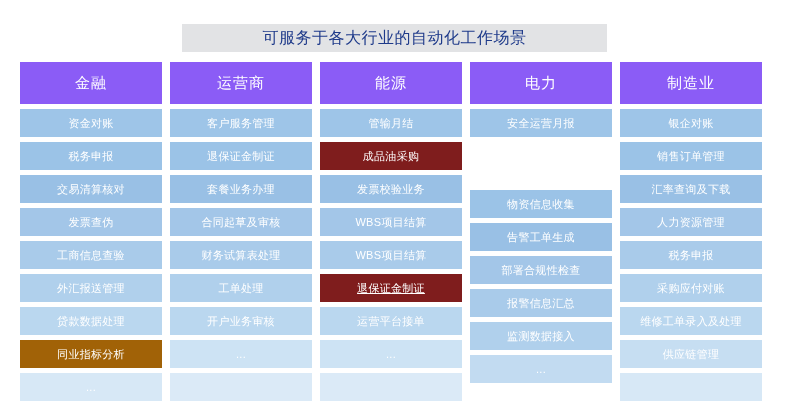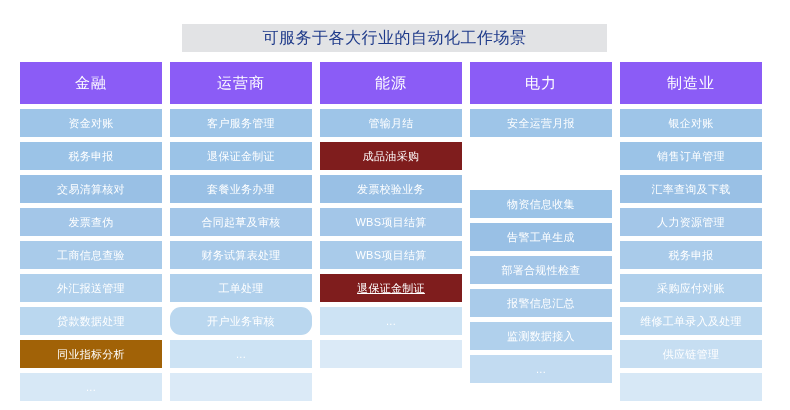--- a/index.html
+++ b/index.html
@@ -100,32 +100,33 @@
         <div class="cell more" style="background: rgb(215, 232, 246);">...</div>
       </div>
       <div class="column">
         <div class="col-header">运营商</div>
         <div class="cell" style="background: rgb(158, 197, 232);">客户服务管理</div>
         <div class="cell" style="background: rgb(155, 195, 231);">退保证金制证</div>
         <div class="cell" style="background: rgb(153, 192, 229);">套餐业务办理</div>
         <div class="cell" style="background: rgb(163, 198, 232);">合同起草及审核</div>
         <div class="cell" style="background: rgb(169, 203, 234);">财务试算表处理</div>
         <div class="cell" style="background: rgb(176, 208, 236);">工单处理</div>
-        <div class="cell" style="background: rgb(186, 215, 239); border-radius: 11px;">开户业务审核</div>
+        <div class="cell" style="background: rgb(186, 215, 239);">开户业务审核</div>
         <div class="cell more" style="background: rgb(205, 227, 244);">...</div>
         <div class="cell blank" style="background: rgb(219, 234, 247);"></div>
       </div>
       <div class="column">
         <div class="col-header">能源</div>
         <div class="cell" style="background: rgb(158, 197, 232);">管输月结</div>
         <div class="cell" style="background: #7f1d1d;">成品油采购</div>
         <div class="cell" style="background: rgb(153, 192, 229);">发票校验业务</div>
         <div class="cell" style="background: rgb(163, 198, 232);">WBS项目结算</div>
         <div class="cell" style="background: rgb(169, 203, 234);">WBS项目结算</div>
         <div class="cell" style="background: #7f1d1d; text-decoration: underline;">退保证金制证</div>
+        <div class="cell" style="background: rgb(186, 215, 239);">运营平台接单</div>
         <div class="cell more" style="background: rgb(205, 227, 244);">...</div>
         <div class="cell blank" style="background: rgb(219, 234, 247);"></div>
       </div>
       <div class="column">
         <div class="col-header">电力</div>
         <div class="cell" style="background: rgb(158, 197, 232);">安全运营月报</div>
         <div class="cell" style="background: rgb(155, 195, 231); margin-top: 48px;">物资信息收集</div>
         <div class="cell" style="background: rgb(153, 192, 229);">告警工单生成</div>
         <div class="cell" style="background: rgb(163, 198, 232);">部署合规性检查</div>
         <div class="cell" style="background: rgb(169, 203, 234);">报警信息汇总</div>

